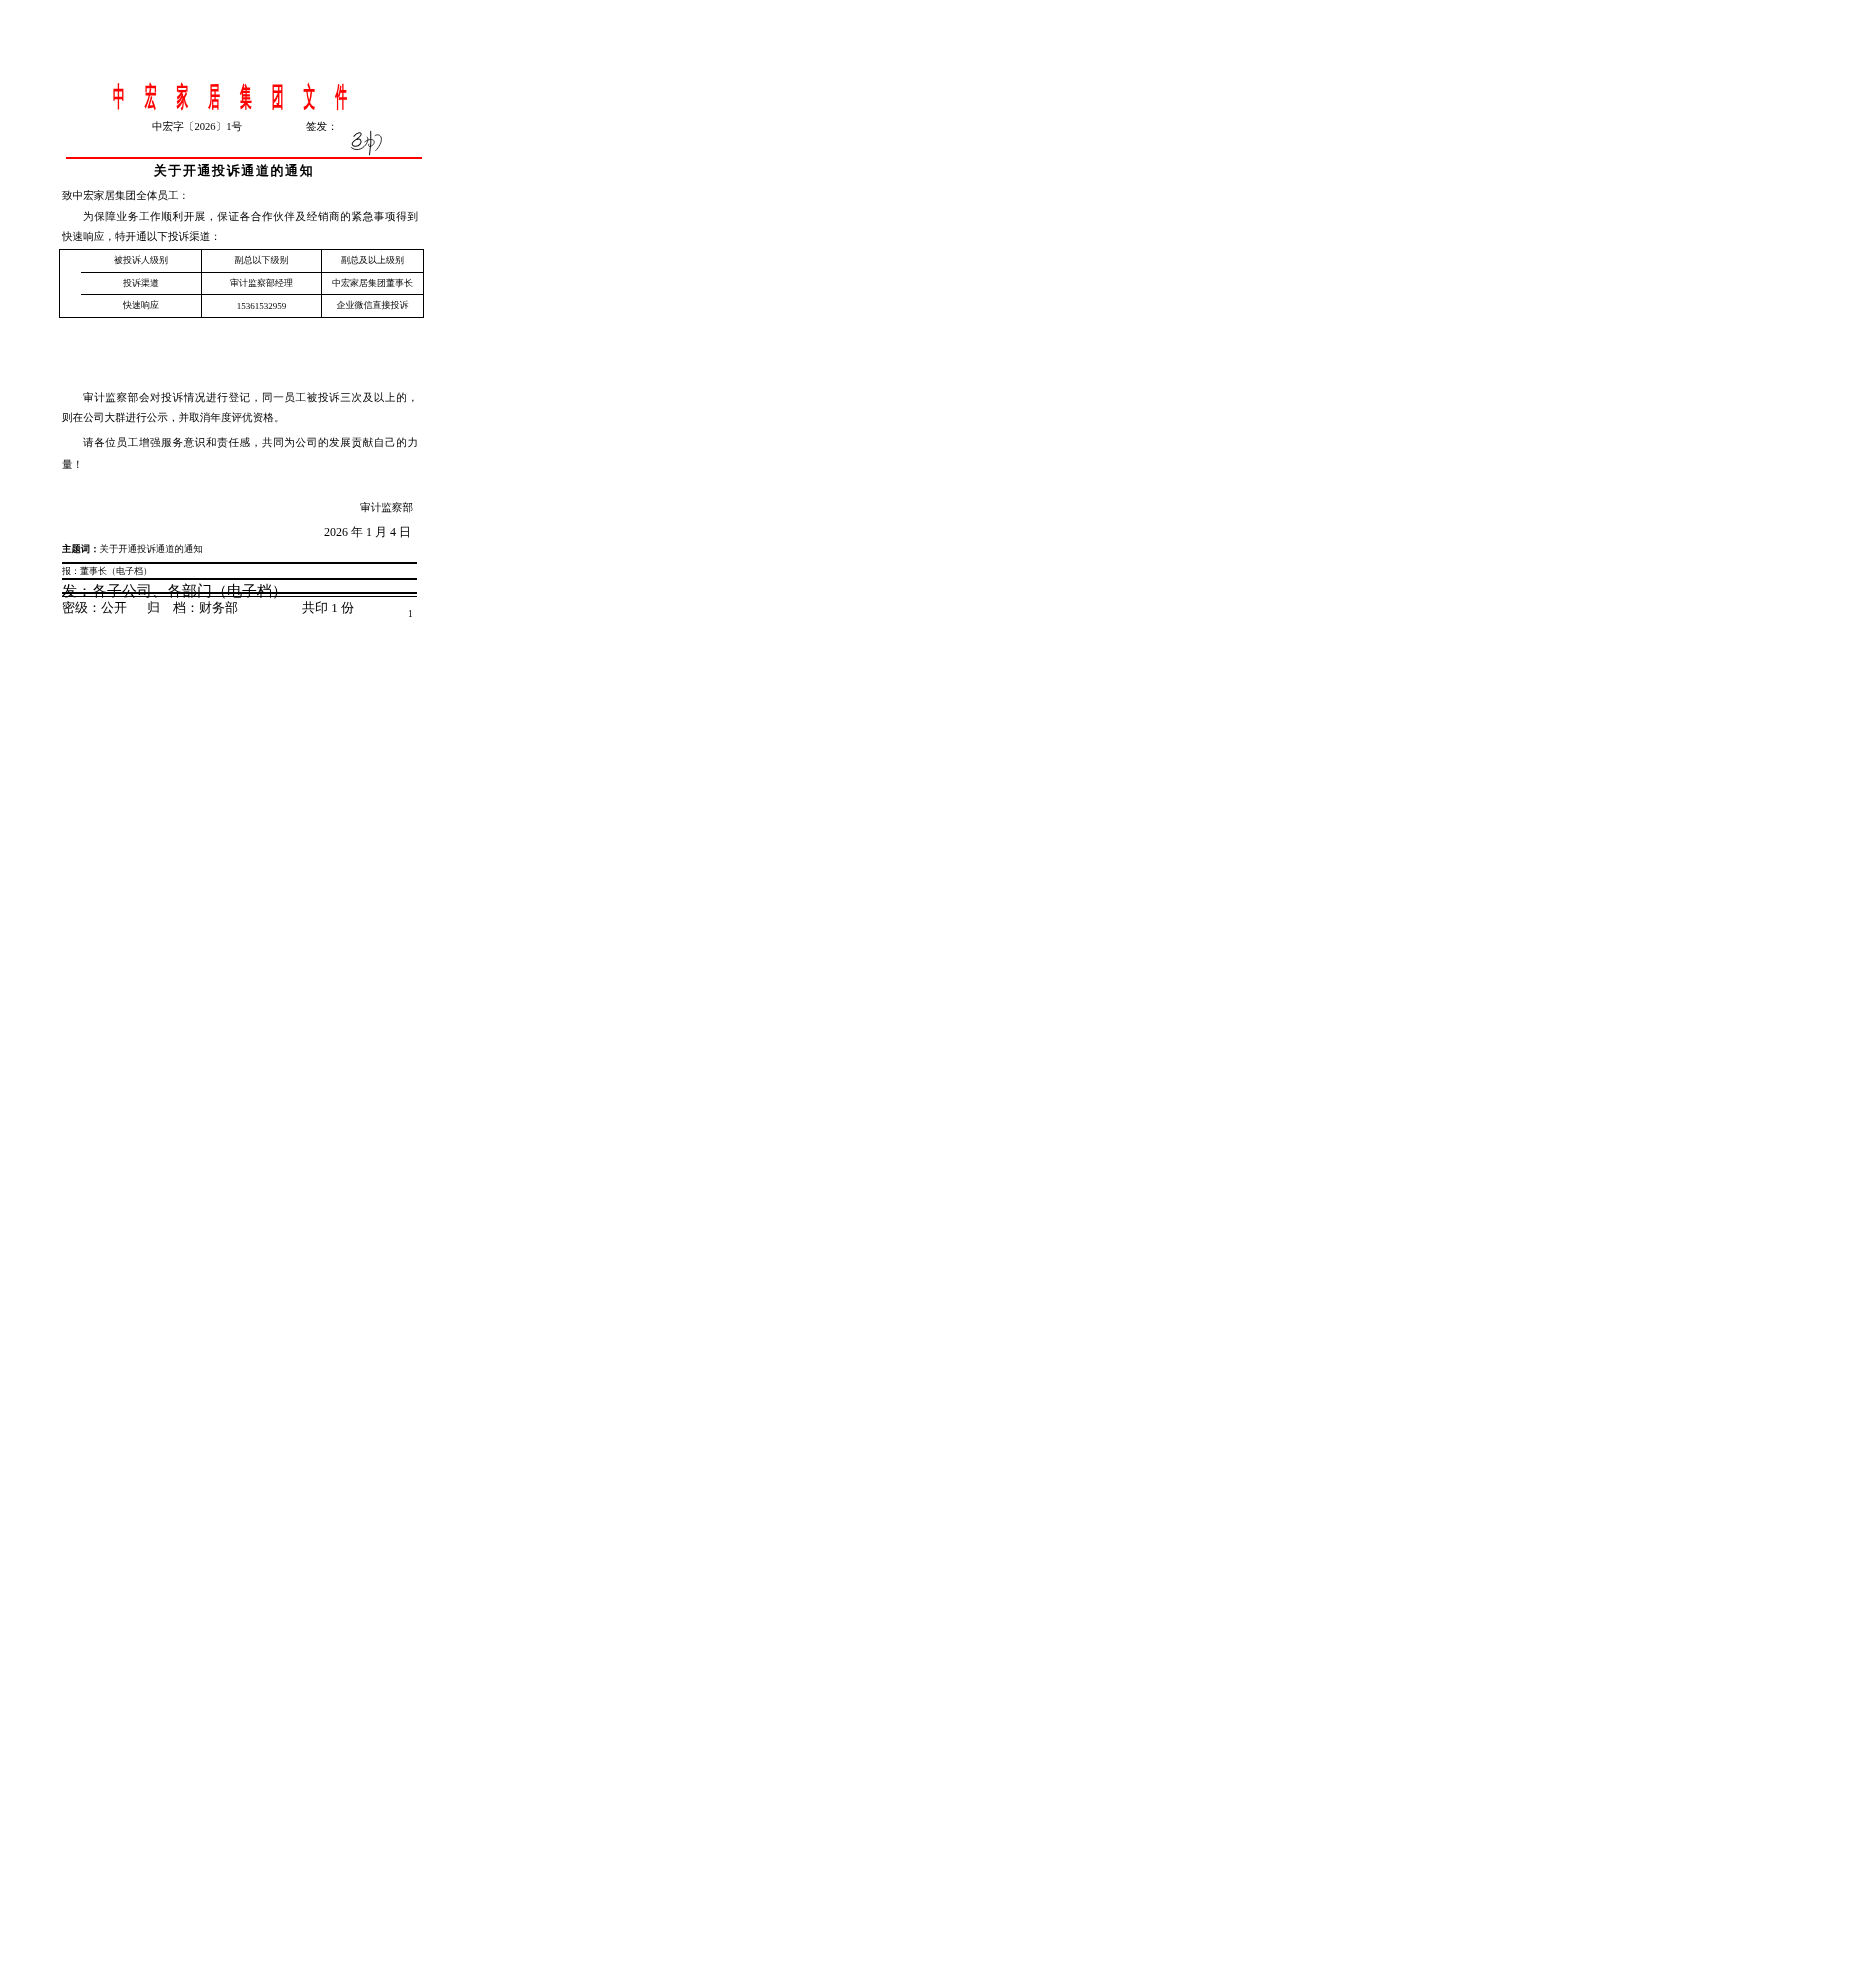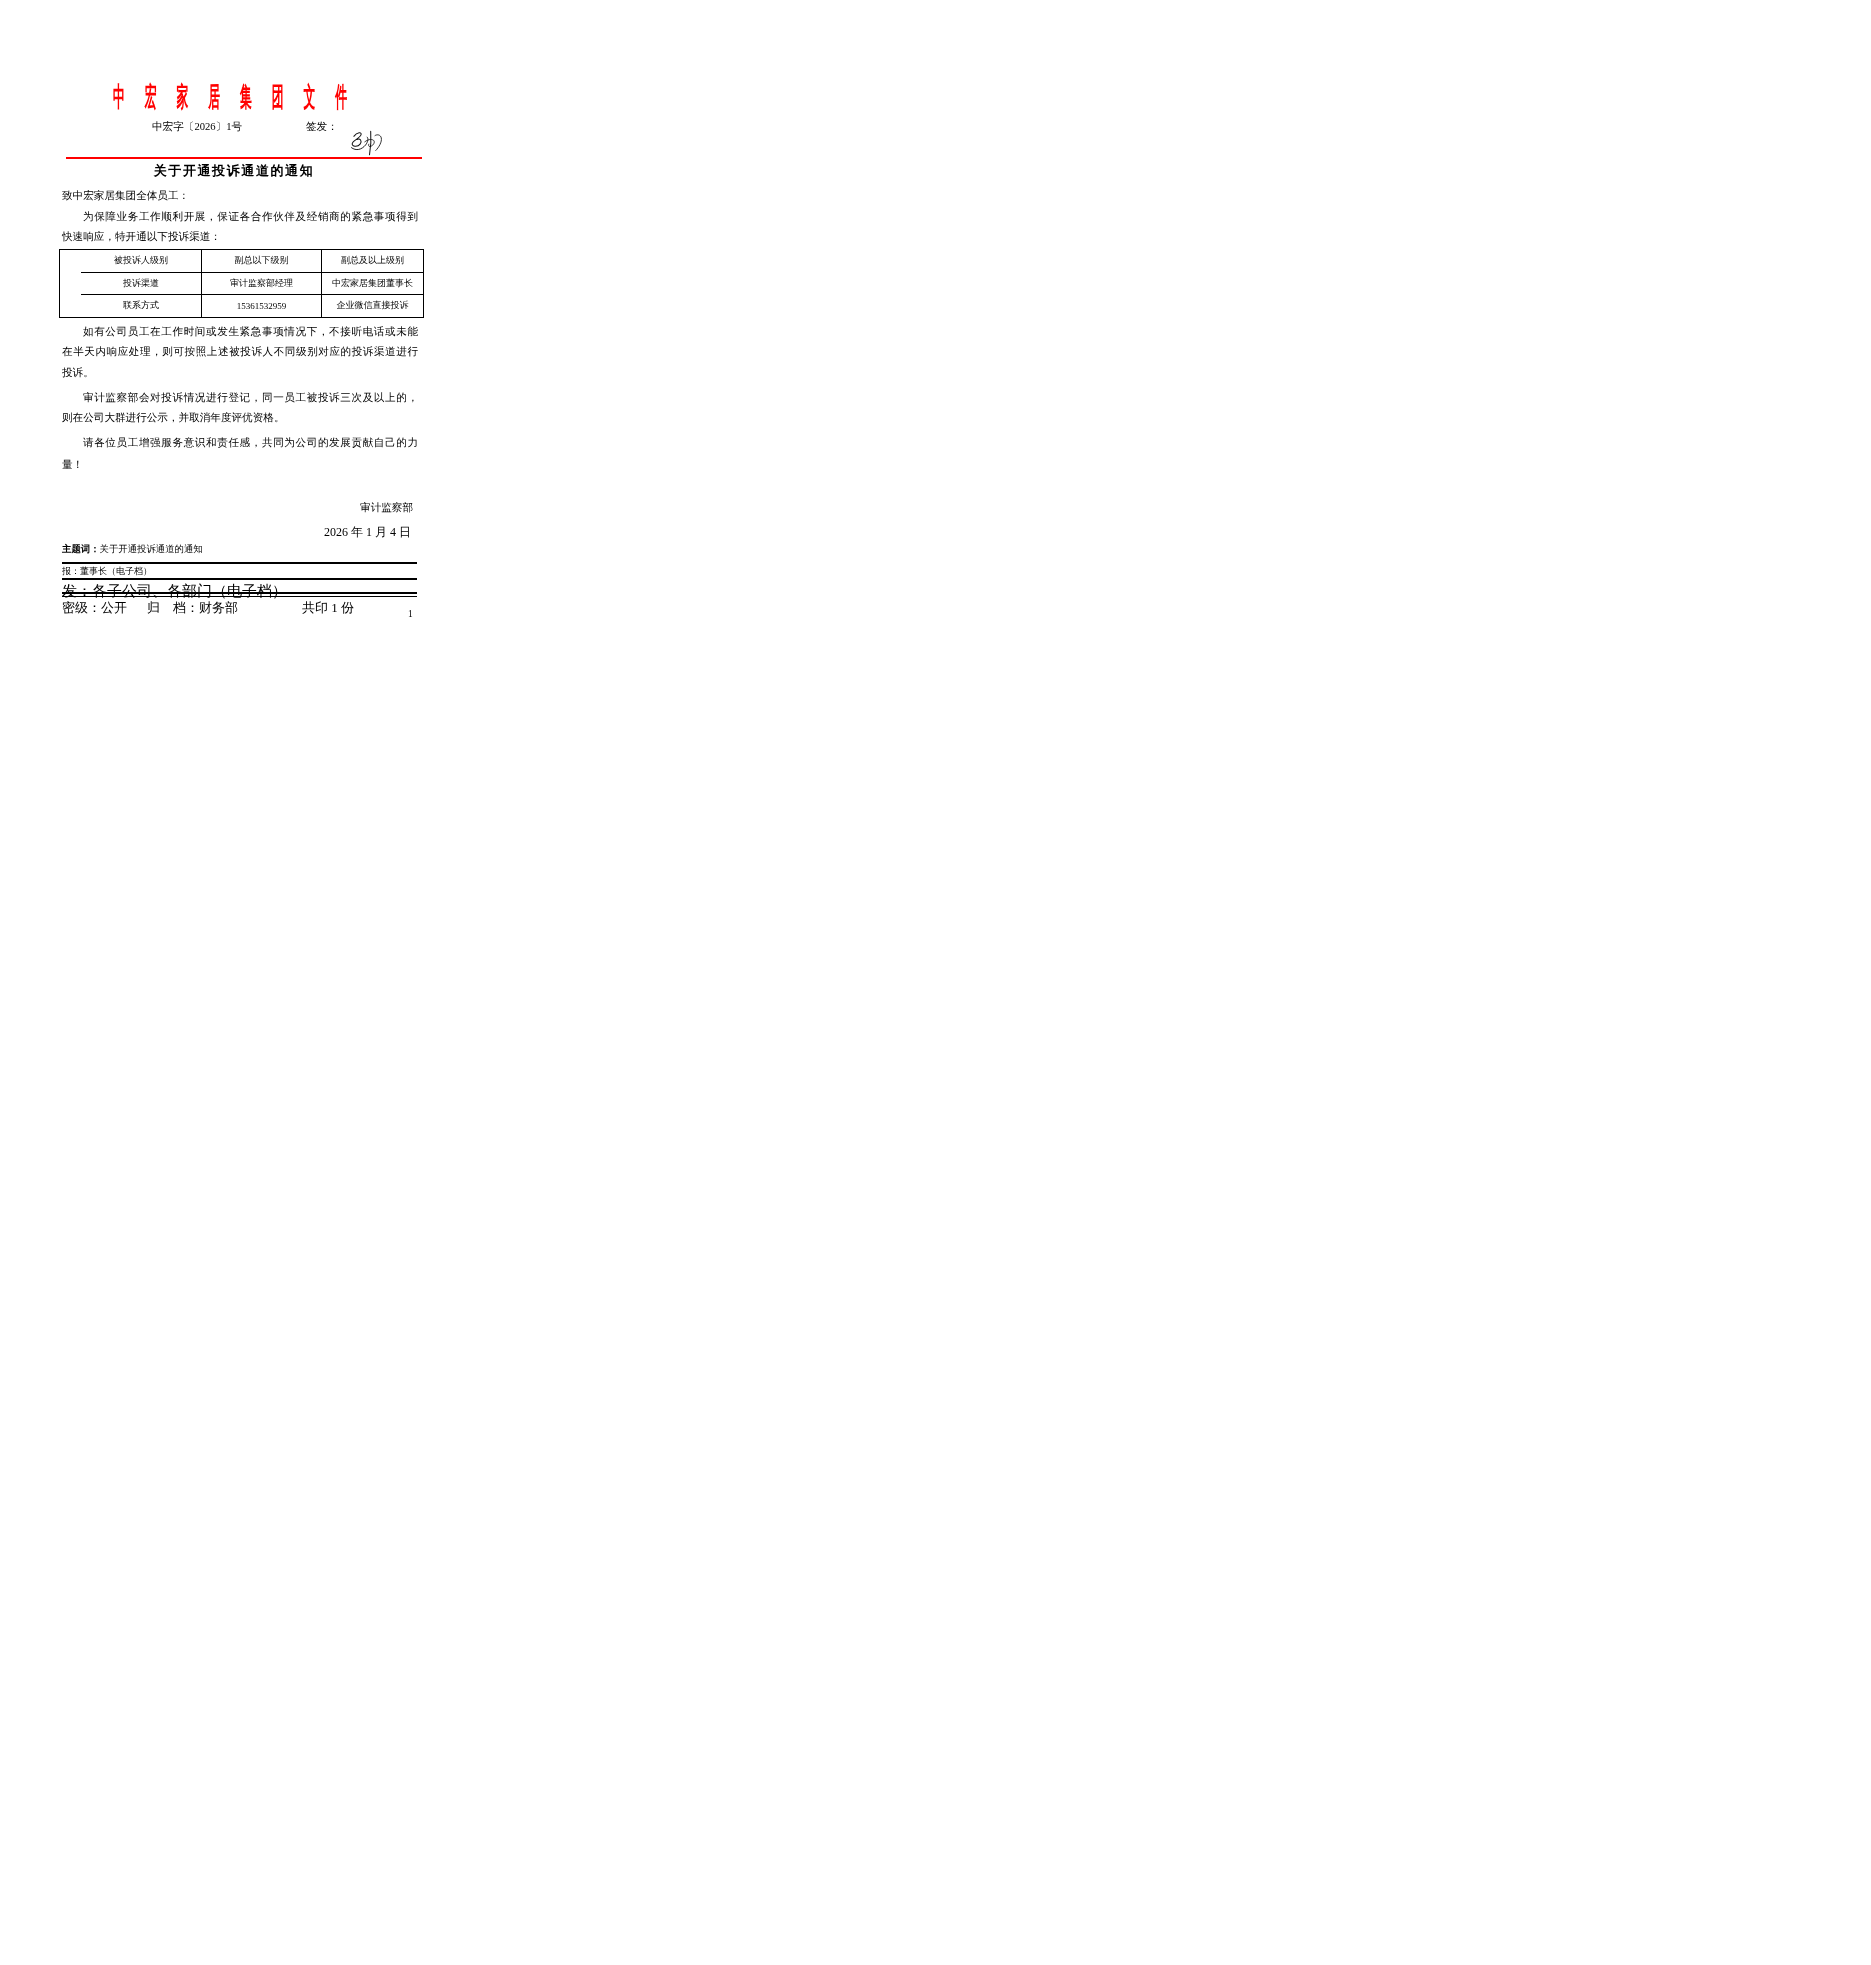--- a/index.html
+++ b/index.html
@@ -114,31 +114,26 @@
       <div class="tcell">被投诉人级别</div>
       <div class="tcell">副总以下级别</div>
       <div class="tcell">副总及以上级别</div>
     </div>
       <div class="trow">
       <div class="tcell">投诉渠道</div>
       <div class="tcell">审计监察部经理</div>
       <div class="tcell">中宏家居集团董事长</div>
     </div>
       <div class="trow">
-      <div class="tcell">联系方式</div>
+      <div class="tcell">快速响应</div>
       <div class="tcell">15361532959</div>
       <div class="tcell">企业微信直接投诉</div>
     </div>
     </div>
 
-  <div class="para" id="p2">
-      <div class="line">如有公司员工在工作时间或发生紧急事项情况下，不接听电话或未能</div>
-      <div class="line">在半天内响应处理，则可按照上述被投诉人不同级别对应的投诉渠道进行</div>
-      <div class="line">投诉。</div>
-    </div>
 
   <div class="para" id="p3">
       <div class="line">审计监察部会对投诉情况进行登记，同一员工被投诉三次及以上的，</div>
       <div class="line">则在公司大群进行公示，并取消年度评优资格。</div>
     </div>
 
   <div class="para" id="p4">
       <div class="line">请各位员工增强服务意识和责任感，共同为公司的发展贡献自己的力</div>
       <div class="line">量！</div>
     </div>

